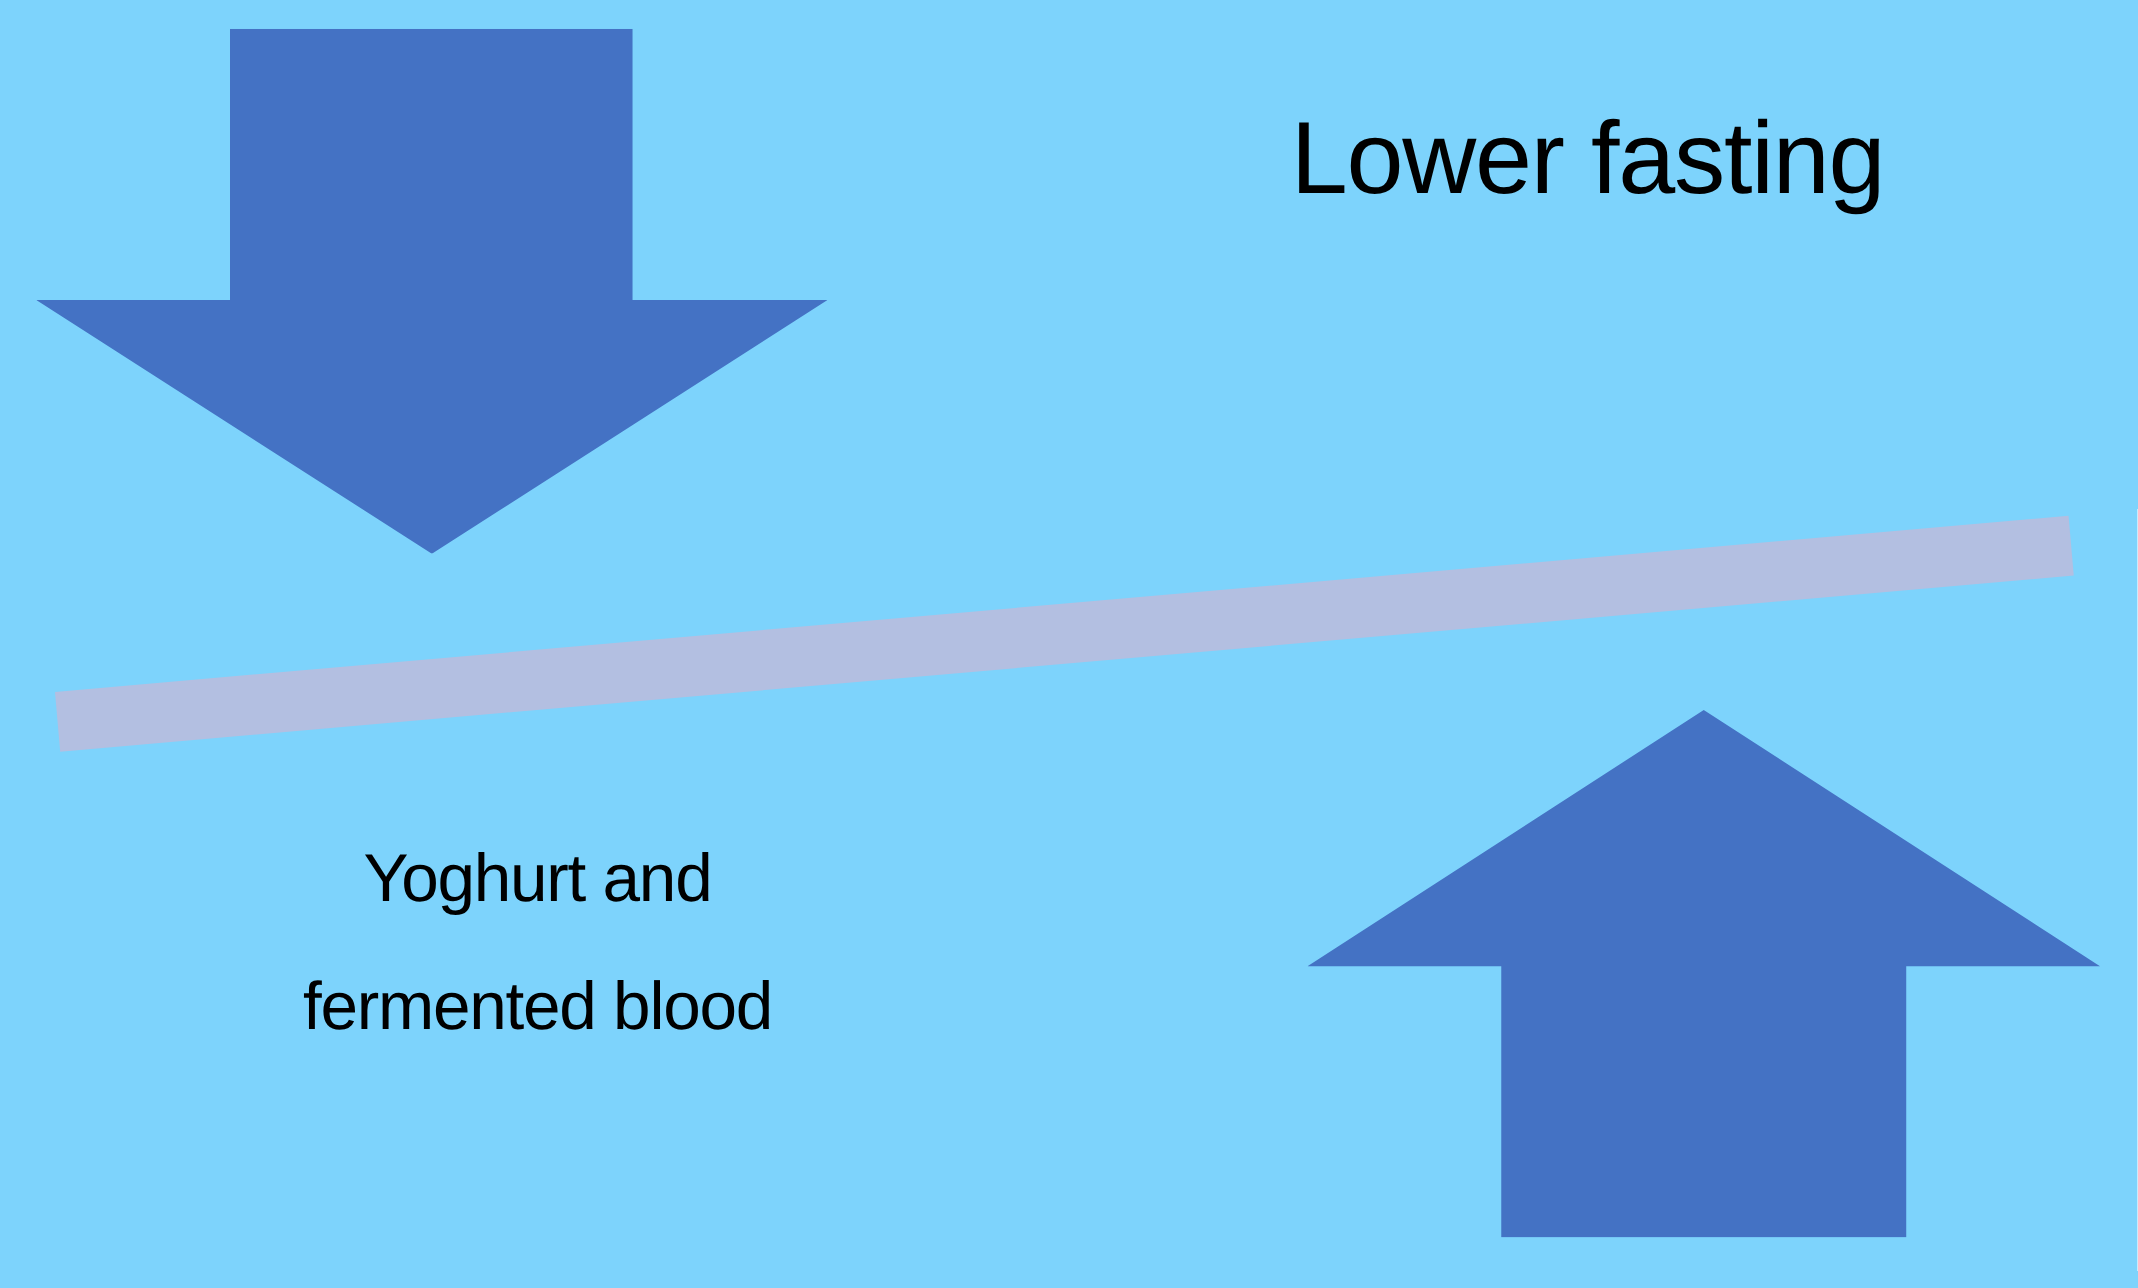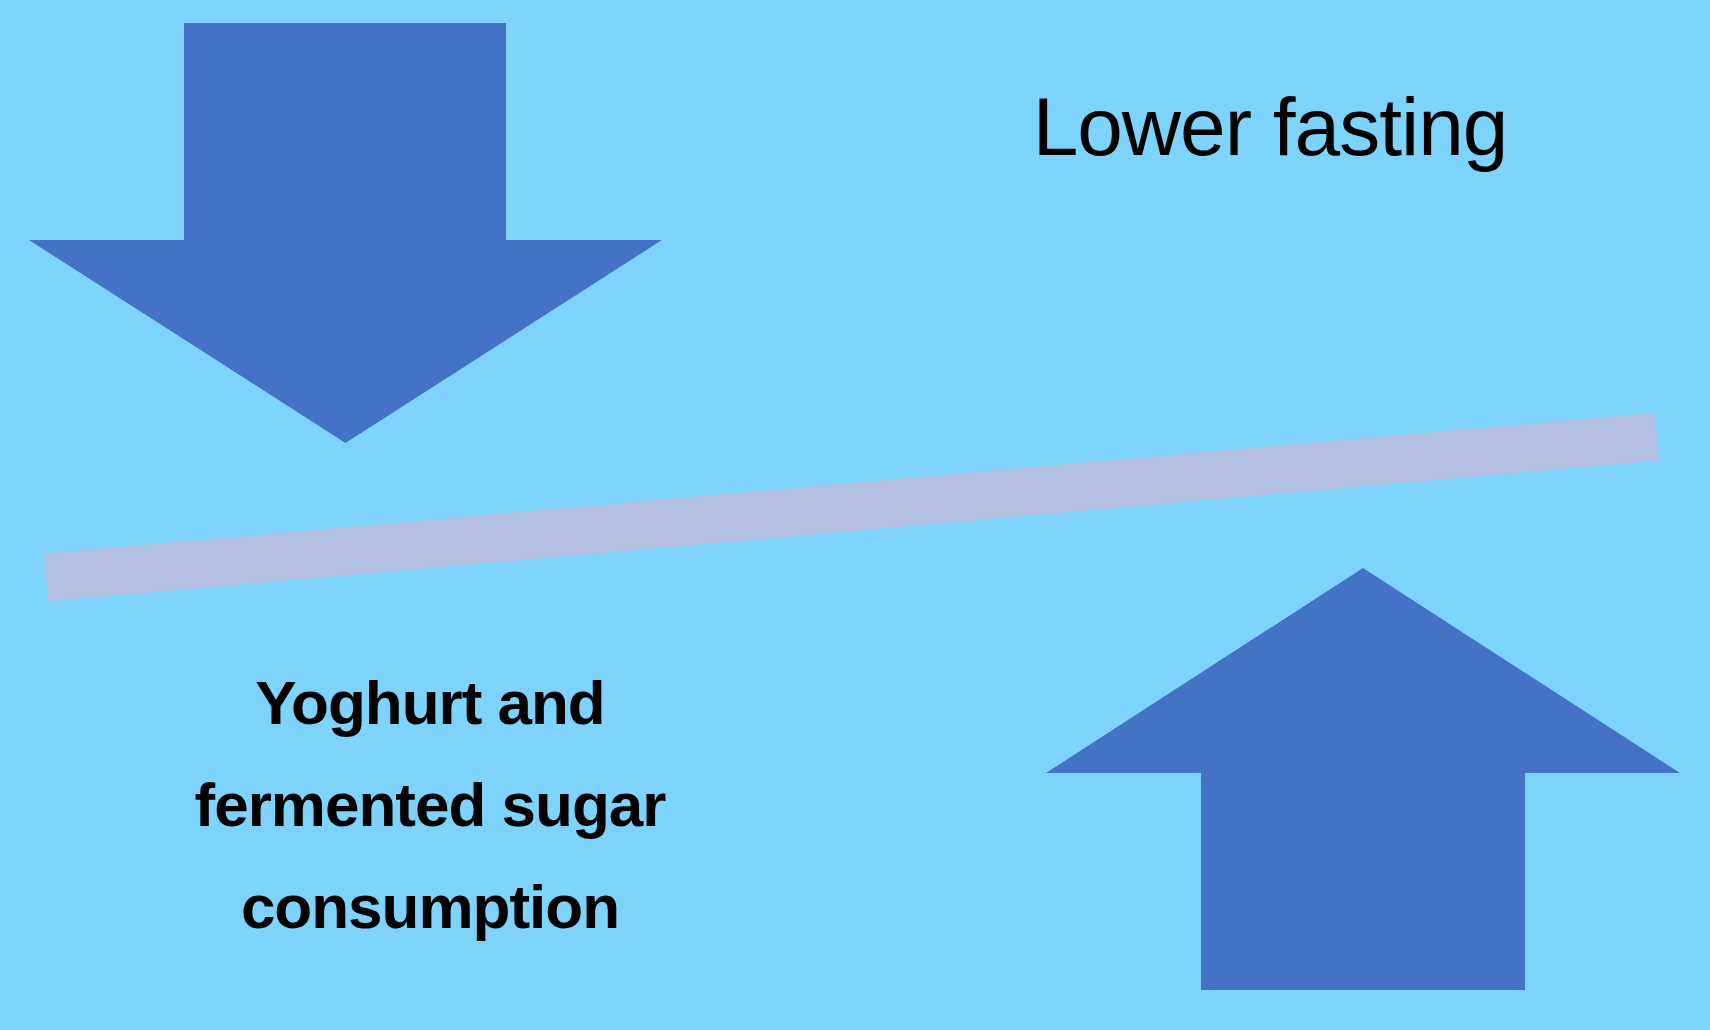--- a/index.html
+++ b/index.html
@@ -52,22 +52,22 @@
     width: 640px;
     font-size: 82px;
     font-weight: 400;
     line-height: 102px;
     letter-spacing: -1px;
   }
   #left-label {
     left: 95px;
     top: 652px;
     width: 670px;
-    font-size: 62px;
-    font-weight: 700;
+    font-size: 54px;
+    font-weight: 400;
     line-height: 102px;
     letter-spacing: -1px;
   }
   .label .line {
     display: block;
     white-space: nowrap;
   }
 </style>
 </head>
 <body>
@@ -77,19 +77,18 @@
   <div id="down-arrow" class="arrow" style="background: rgb(68, 114, 196);"></div>
 
   <div id="beam" style="background: rgb(179, 191, 225);"></div>
 
   <div id="right-label" class="label" style="color: rgb(0, 0, 0);">
     <span class="line">Lower fasting</span>
   </div>
 
   <div id="left-label" class="label" style="color: rgb(0, 0, 0);">
     <span class="line">Yoghurt and</span>
-    <span class="line">fermented sugar</span>
-    <span class="line">consumption</span>
+    <span class="line">fermented blood</span>
   </div>
 
   <div id="up-arrow" class="arrow" style="background: rgb(68, 114, 196);"></div>
 
 </div>
 
 </body></html>

